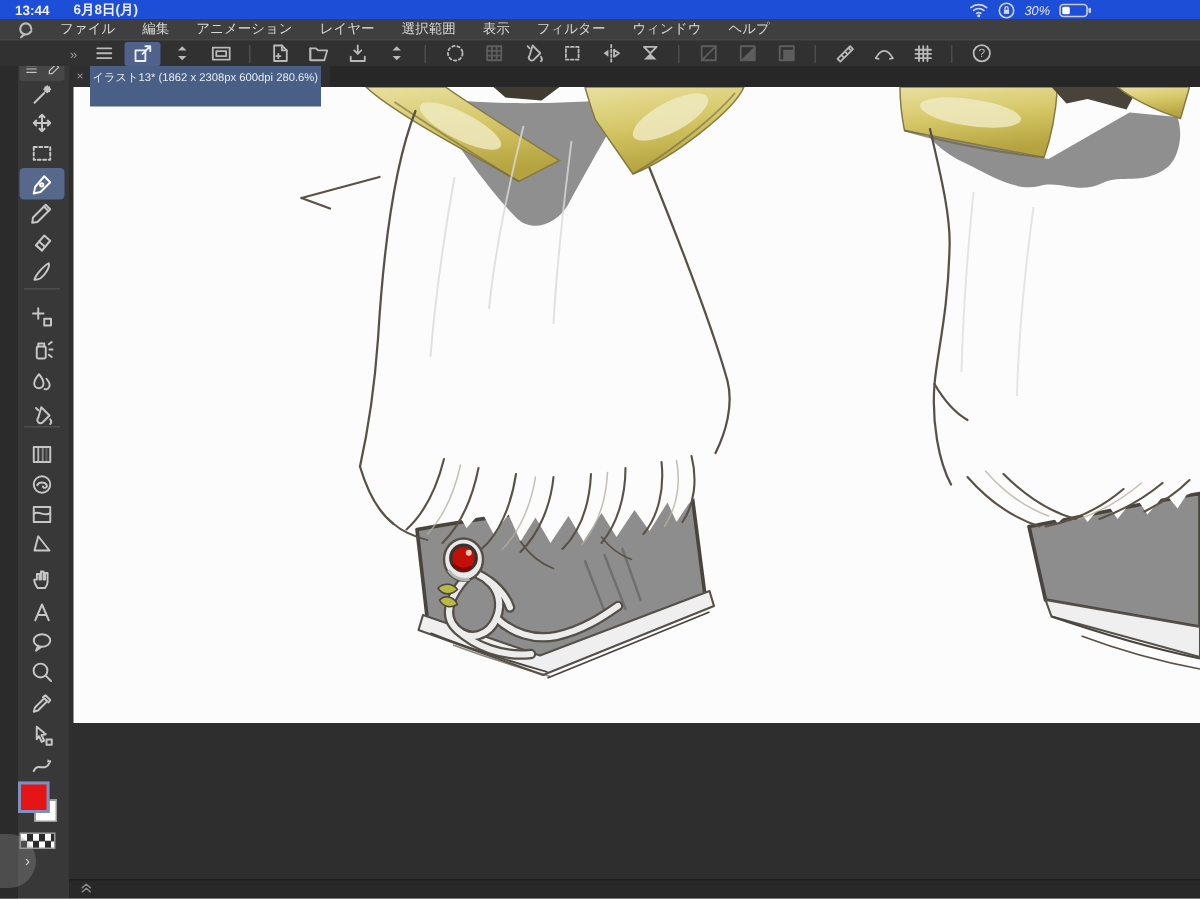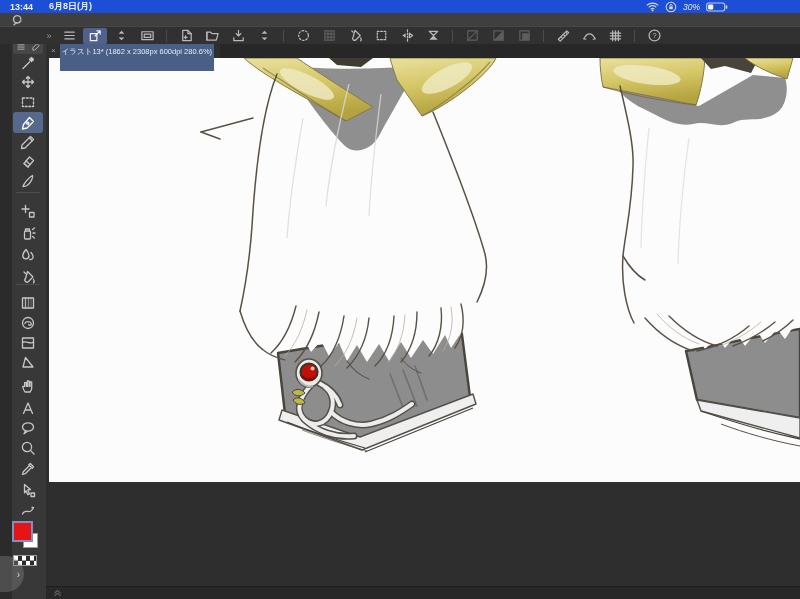--- a/index.html
+++ b/index.html
@@ -92,20 +92,31 @@
   </div>
 </div>
 
 <div class="menubar">
   <span class="app-logo">
     <svg width="12" height="12" viewBox="0 0 14 14">
       <path d="M11.5 6.2a4.3 4.3 0 1 0-4.3 4.3c1.9 0 3.2-1 4.3-2.6" fill="none" stroke="#b9b9b9" stroke-width="1.7" stroke-linecap="round"></path>
       <path d="M6.2 10.2L3.6 12.6" fill="none" stroke="#b9b9b9" stroke-width="1.7" stroke-linecap="round"></path>
     </svg>
   </span>
+  <div id="menu-items" style="display:flex;">
+      <span class="menu-item">ファイル</span>
+      <span class="menu-item">編集</span>
+      <span class="menu-item">アニメーション</span>
+      <span class="menu-item">レイヤー</span>
+      <span class="menu-item">選択範囲</span>
+      <span class="menu-item">表示</span>
+      <span class="menu-item">フィルター</span>
+      <span class="menu-item">ウィンドウ</span>
+      <span class="menu-item">ヘルプ</span>
+    </div>
 </div>
 
 <div class="commandbar">
   <span class="cmd-overflow">»</span>
   <span id="cmd-items" style="display:flex;align-items:center;">
       <span class="cmd-btn">
         <svg width="15" height="15" viewBox="0 0 16 16">
           <g fill="none" stroke="currentColor" stroke-width="1.3" stroke-linecap="round" stroke-linejoin="round">
             <path d="M3 4.5h10M3 8h10M3 11.5h10"></path>
           </g>

